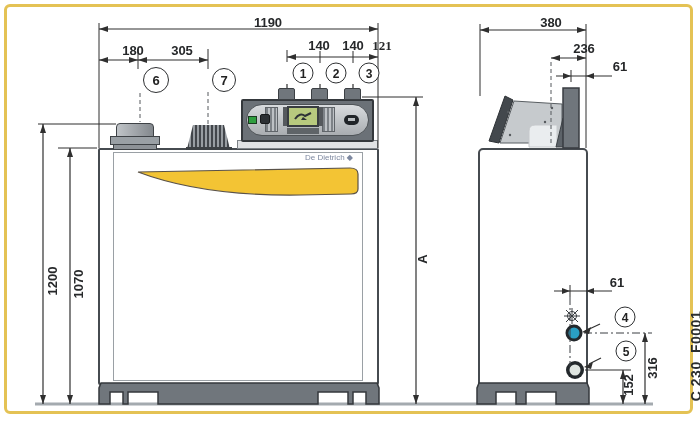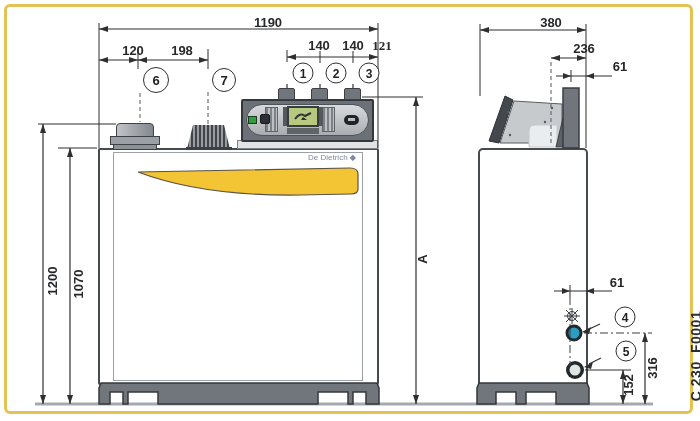--- a/index.html
+++ b/index.html
@@ -34,21 +34,21 @@
   
   .cap{left:187px;top:125px;width:43px;height:24px;
        clip-path:polygon(14% 0,86% 0,100% 100%,0 100%);
        background:repeating-linear-gradient(90deg,#42464b 0 2px,#989da2 2px 4px);}
   .cap-base{left:186px;top:147px;width:46px;height:3px;background:#3c4044;}
   
   .dim-label{position:absolute;transform:translate(-50%,-50%);font-size:13px;font-weight:600;color:#26282a;
              white-space:nowrap;line-height:1;}
   .rot{transform:translate(-50%,-50%) rotate(-90deg);}
   .code-label{font-size:14px;font-weight:600;letter-spacing:0.5px;color:#2b2e30;}
-  .brand{position:absolute;left:284px;top:153px;width:72px;text-align:right;font-size:8px;color:#7d88a0;
+  .brand{position:absolute;left:293px;top:153px;width:72px;text-align:center;font-size:8px;color:#7d88a0;
          white-space:nowrap;}
   .callout{position:absolute;transform:translate(-50%,-50%);background:#fff;border:1.6px solid #2e3032;
            border-radius:50%;display:flex;align-items:center;justify-content:center;
            font-size:12px;font-weight:600;color:#222;box-sizing:border-box;}
   svg.overlay{position:absolute;left:0;top:0;z-index:5;}
   .labels{position:absolute;left:0;top:0;width:700px;height:305px;z-index:6;pointer-events:none;margin-left:16px;}
 </style>
 </head>
 <body>
 
@@ -201,22 +201,22 @@
         <polygon points="645,404 642,395 648,395"></polygon>
       <polygon points="623,370 620,379 626,379"></polygon>
         <polygon points="623,404 620,395 626,395"></polygon>
       <polygon points="582,332 591,327 589,334"></polygon>
         <polygon points="584,367 593,362 591,369"></polygon>
     </g>
   </svg>
 
   <div class="labels">
     <div class="dim-label" style="left:252px;top:22px;">1190</div>
-    <div class="dim-label" style="left:117px;top:50px;">120</div>
-    <div class="dim-label" style="left:166px;top:50px;">198</div>
+    <div class="dim-label" style="left:117px;top:50px;">180</div>
+    <div class="dim-label" style="left:166px;top:50px;">305</div>
     <div class="dim-label" style="left:303px;top:45px;">140</div>
     <div class="dim-label" style="left:337px;top:45px;">140</div>
     <div class="dim-label" style="left:366px;top:45px;font-family:Liberation Serif, serif;">121</div>
     <div class="dim-label" style="left:535px;top:22px;">380</div>
     <div class="dim-label" style="left:568px;top:48px;">236</div>
     <div class="dim-label" style="left:604px;top:66px;">61</div>
     <div class="dim-label" style="left:601px;top:282px;">61</div>
     <div class="dim-label rot" style="left:36px;top:281px;">1200</div>
     <div class="dim-label rot" style="left:62px;top:284px;">1070</div>
     <div class="dim-label rot" style="left:406px;top:259px;">A</div>

